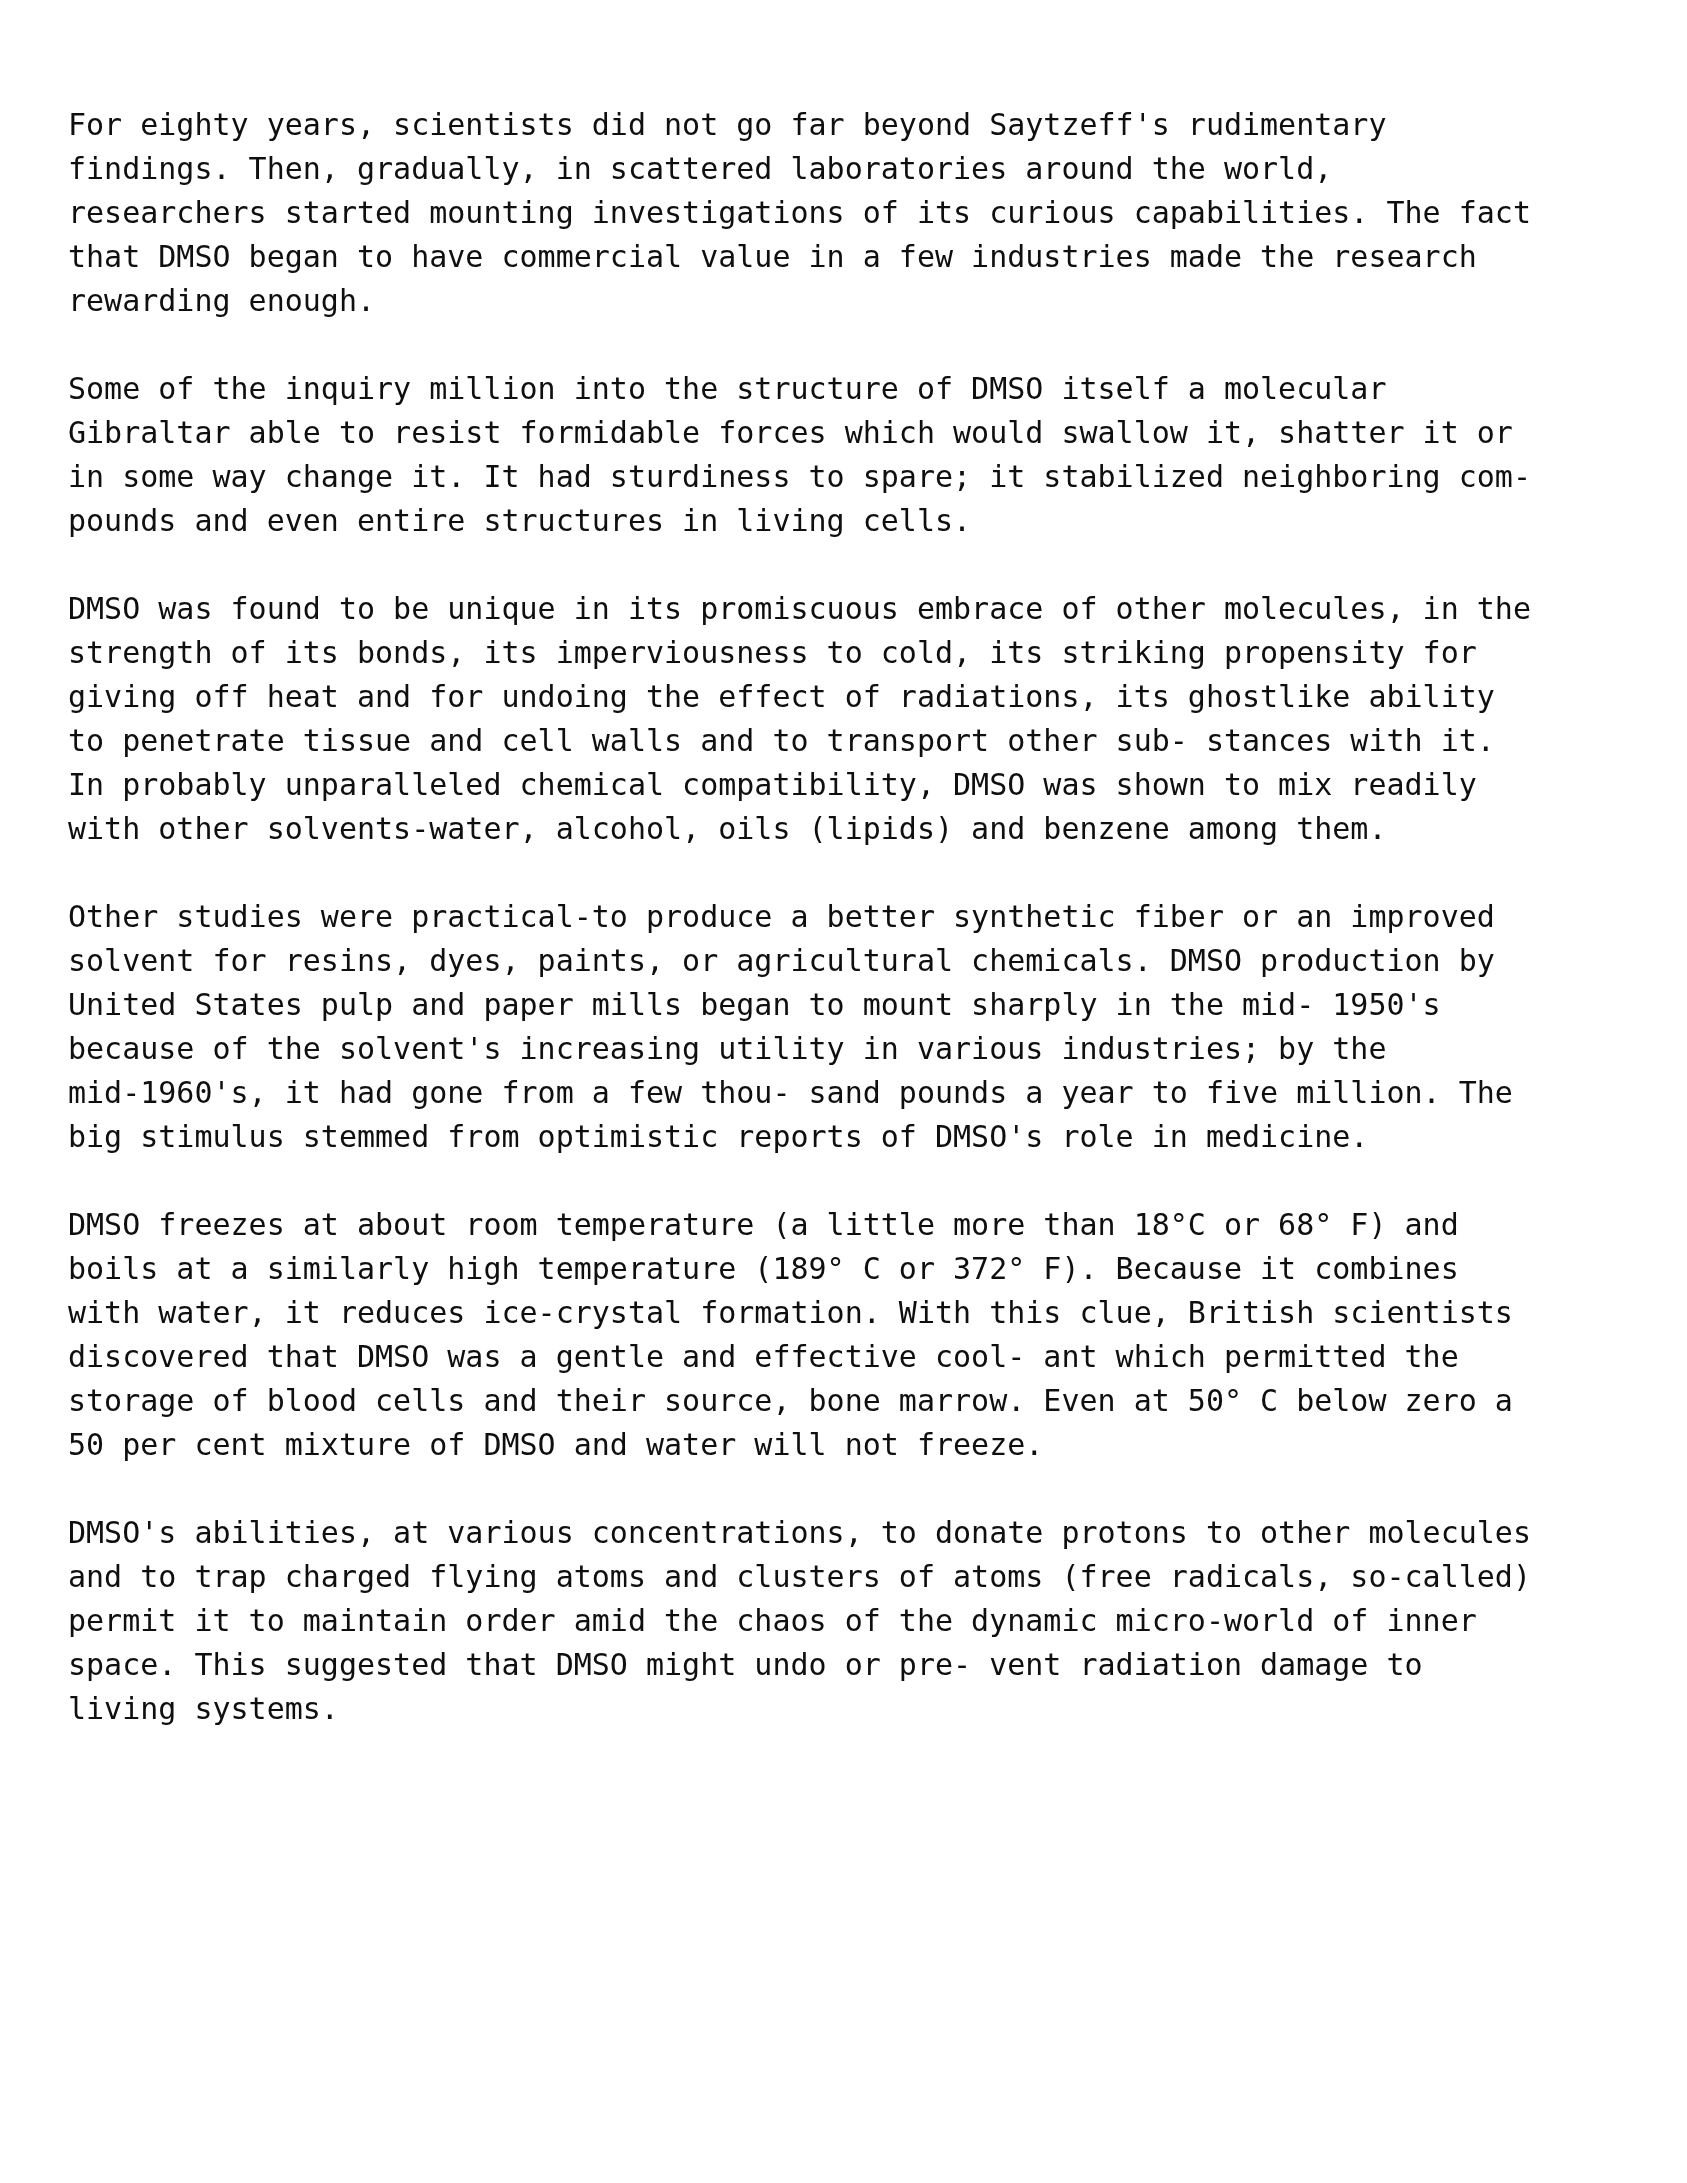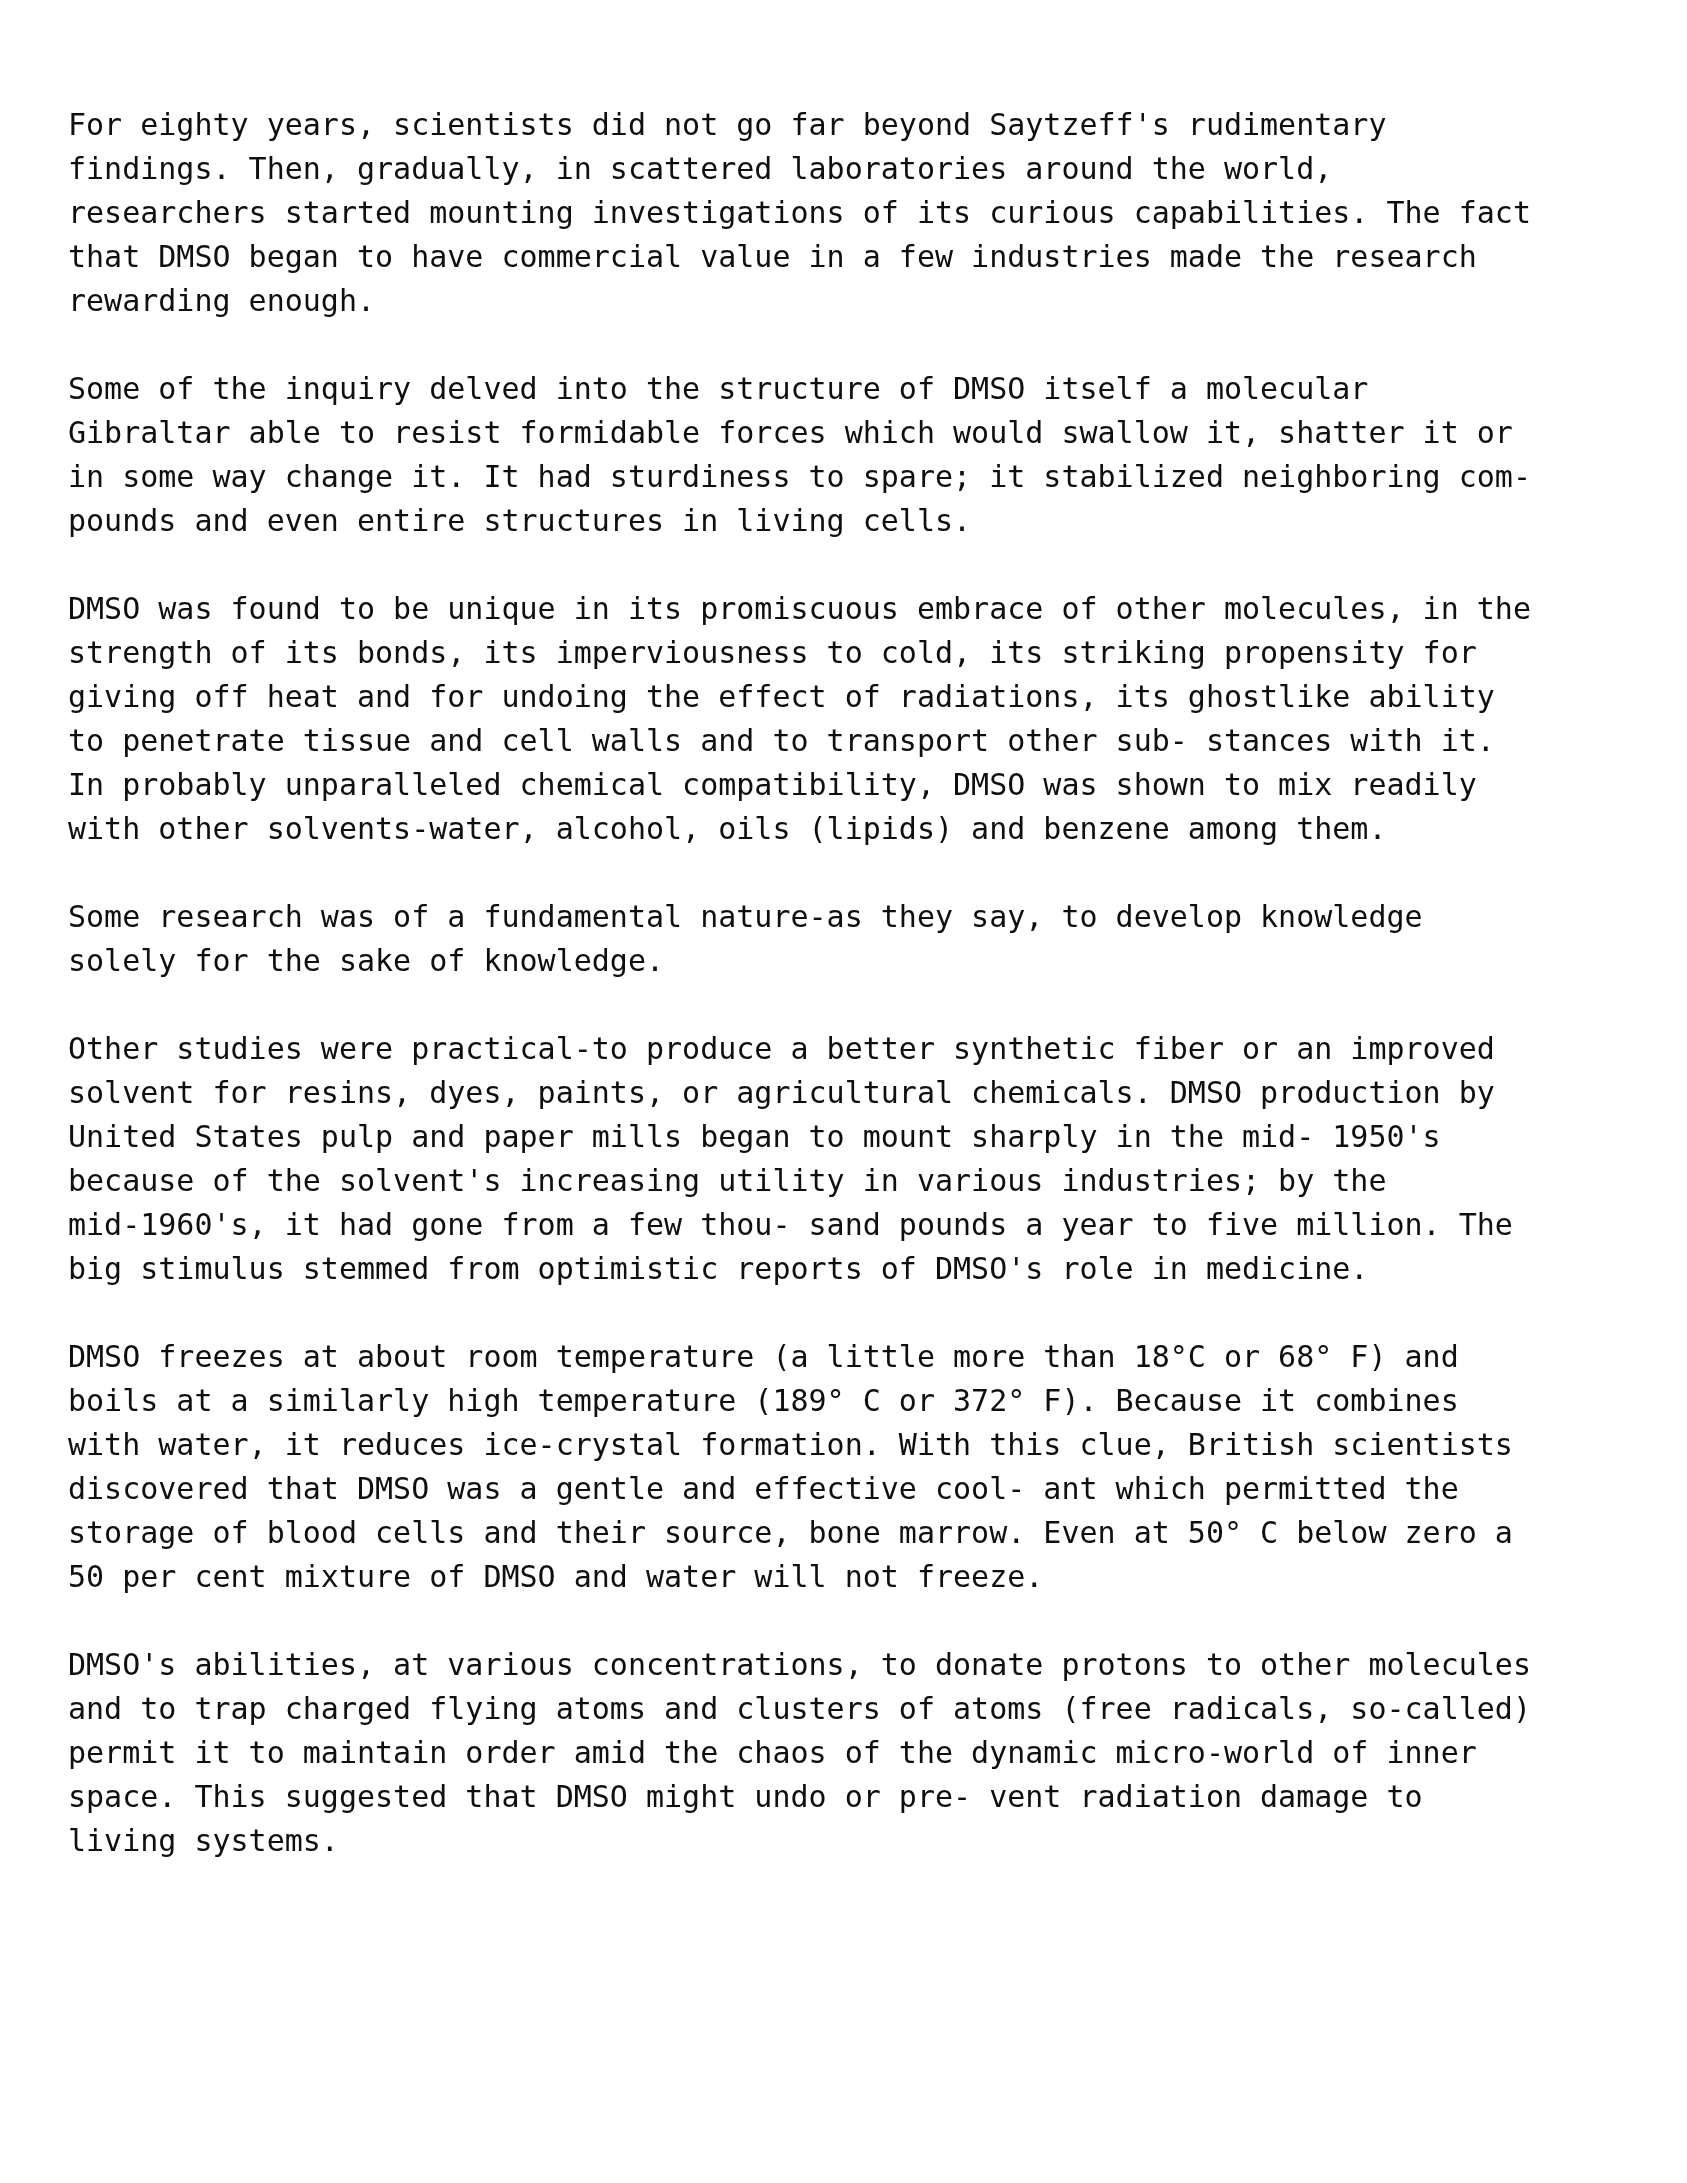--- a/index.html
+++ b/index.html
@@ -30,32 +30,30 @@
 </head>
 <body>
 
 <div class="page">
   <main class="doc-text">
     <p class="para">For eighty years, scientists did not go far beyond Saytzeff's rudimentary
 findings. Then, gradually, in scattered laboratories around the world,
 researchers started mounting investigations of its curious capabilities. The fact
 that DMSO began to have commercial value in a few industries made the research
 rewarding enough.</p>
-    <p class="para">Some of the inquiry delved into the structure of DMSO itself a molecular
+    <p class="para">Some of the inquiry million into the structure of DMSO itself a molecular
 Gibraltar able to resist formidable forces which would swallow it, shatter it or
 in some way change it. It had sturdiness to spare; it stabilized neighboring com-
 pounds and even entire structures in living cells.</p>
     <p class="para">DMSO was found to be unique in its promiscuous embrace of other molecules, in the
 strength of its bonds, its imperviousness to cold, its striking propensity for
 giving off heat and for undoing the effect of radiations, its ghostlike ability
 to penetrate tissue and cell walls and to transport other sub- stances with it.
 In probably unparalleled chemical compatibility, DMSO was shown to mix readily
 with other solvents-water, alcohol, oils (lipids) and benzene among them.</p>
-    <p class="para">Some research was of a fundamental nature-as they say, to develop knowledge
-solely for the sake of knowledge.</p>
     <p class="para">Other studies were practical-to produce a better synthetic fiber or an improved
 solvent for resins, dyes, paints, or agricultural chemicals. DMSO production by
 United States pulp and paper mills began to mount sharply in the mid- 1950's
 because of the solvent's increasing utility in various industries; by the
 mid-1960's, it had gone from a few thou- sand pounds a year to five million. The
 big stimulus stemmed from optimistic reports of DMSO's role in medicine.</p>
     <p class="para">DMSO freezes at about room temperature (a little more than 18°C or 68° F) and
 boils at a similarly high temperature (189° C or 372° F). Because it combines
 with water, it reduces ice-crystal formation. With this clue, British scientists
 discovered that DMSO was a gentle and effective cool- ant which permitted the

